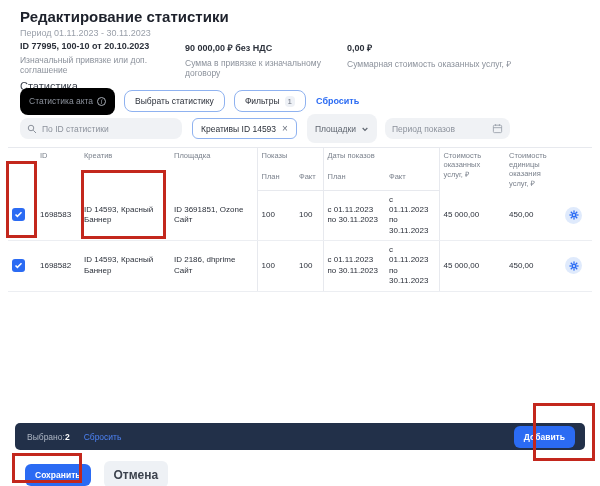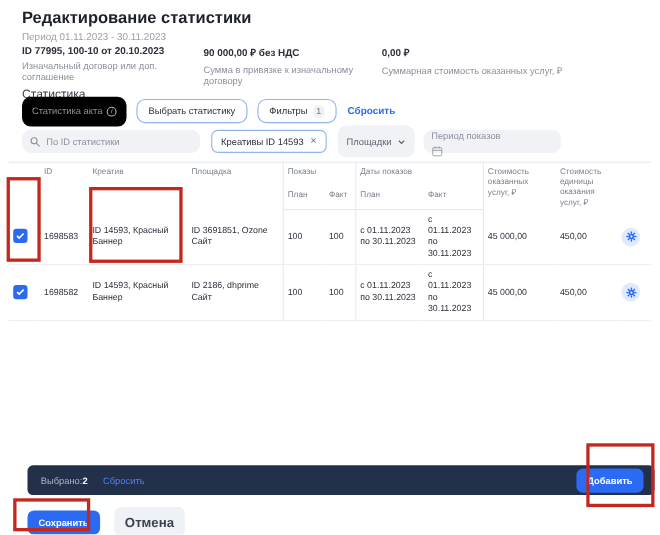--- a/index.html
+++ b/index.html
@@ -60,21 +60,21 @@
     margin-left:10px; background:#fff;
   }
   .chip-close { color:#6d7480; font-size:10px; cursor:pointer; line-height:1; }
   .dropdown {
     background:#f0f2f5; border-radius:8px; height:29px; padding:0 8px;
     display:flex; align-items:center; gap:5px; font-size:8.5px; color:#5f6670;
     margin-left:10px; cursor:pointer;
   }
   .period-field {
     width:125px; height:21px; background:#f0f2f5; border-radius:8px;
-    display:flex; padding:0 7px; gap:4px; margin-left:8px;flex-direction:column;
+    display:flex; align-items:center; padding:0 7px; gap:4px; margin-left:8px;
   }
 
   
   .stats-table { left:8px; top:147px; width:584px; border-collapse:collapse; table-layout:fixed; }
   .stats-table th, .stats-table td { font-weight:normal; text-align:left; vertical-align:middle; }
   .stats-table thead th {
     font-size:7.5px; color:#7b828d; padding:3px 4px 2px 4px; vertical-align:top;
   }
   .stats-table thead tr:first-child th { border-top:1px solid #e7e9ee; }
   .stats-table thead tr:last-child th { border-bottom:1px solid #e7e9ee; }
@@ -89,21 +89,21 @@
     display:inline-flex; align-items:center; justify-content:center; cursor:pointer;
   }
   .gear-btn {
     width:17px; height:17px; border-radius:50%; background:#dfeafc;
     display:inline-flex; align-items:center; justify-content:center; cursor:pointer;
   }
   .action-cell { text-align:center; }
 
   
   .selection-bar {
-    left:25px; top:423px; width:570px; height:27px; background:#223049;
+    left:15px; top:423px; width:570px; height:27px; background:#223049;
     border-radius:5px; display:flex; align-items:center; padding:0 10px 0 12px;
   }
   .sel-label { font-size:8.5px; color:#aeb6c4; }
   .sel-count { font-size:8.5px; color:#ffffff; font-weight:bold; }
   .sel-reset { font-size:8.5px; color:#4d82f3; margin-left:14px; cursor:pointer; }
   .btn-primary {
     background:#2b6bf3; color:#fff; font-size:8.5px; font-weight:bold;
     border:none; border-radius:6px; height:22px; padding:0 10px; cursor:pointer;
     font-family:"Liberation Sans", sans-serif;
   }
@@ -126,21 +126,21 @@
 </style>
 </head>
 <body>
 
 <div class="abs page-title">Редактирование статистики</div>
 <div class="abs period">Период 01.11.2023 - 30.11.2023</div>
 
 <div class="abs info-row">
   <div class="info-col info-col-1">
     <div class="val">ID 77995, 100-10 от 20.10.2023</div>
-    <div class="lbl">Изначальный договор или доп. соглашение</div>
+    <div class="lbl">Изначальный привязке или доп. соглашение</div>
   </div>
   <div class="info-col info-col-2">
     <div class="val">90 000,00 ₽ без НДС</div>
     <div class="lbl">Сумма в привязке к изначальному договору</div>
   </div>
   <div class="info-col">
     <div class="val">0,00 ₽</div>
     <div class="lbl">Суммарная стоимость оказанных услуг, ₽</div>
   </div>
 </div>

